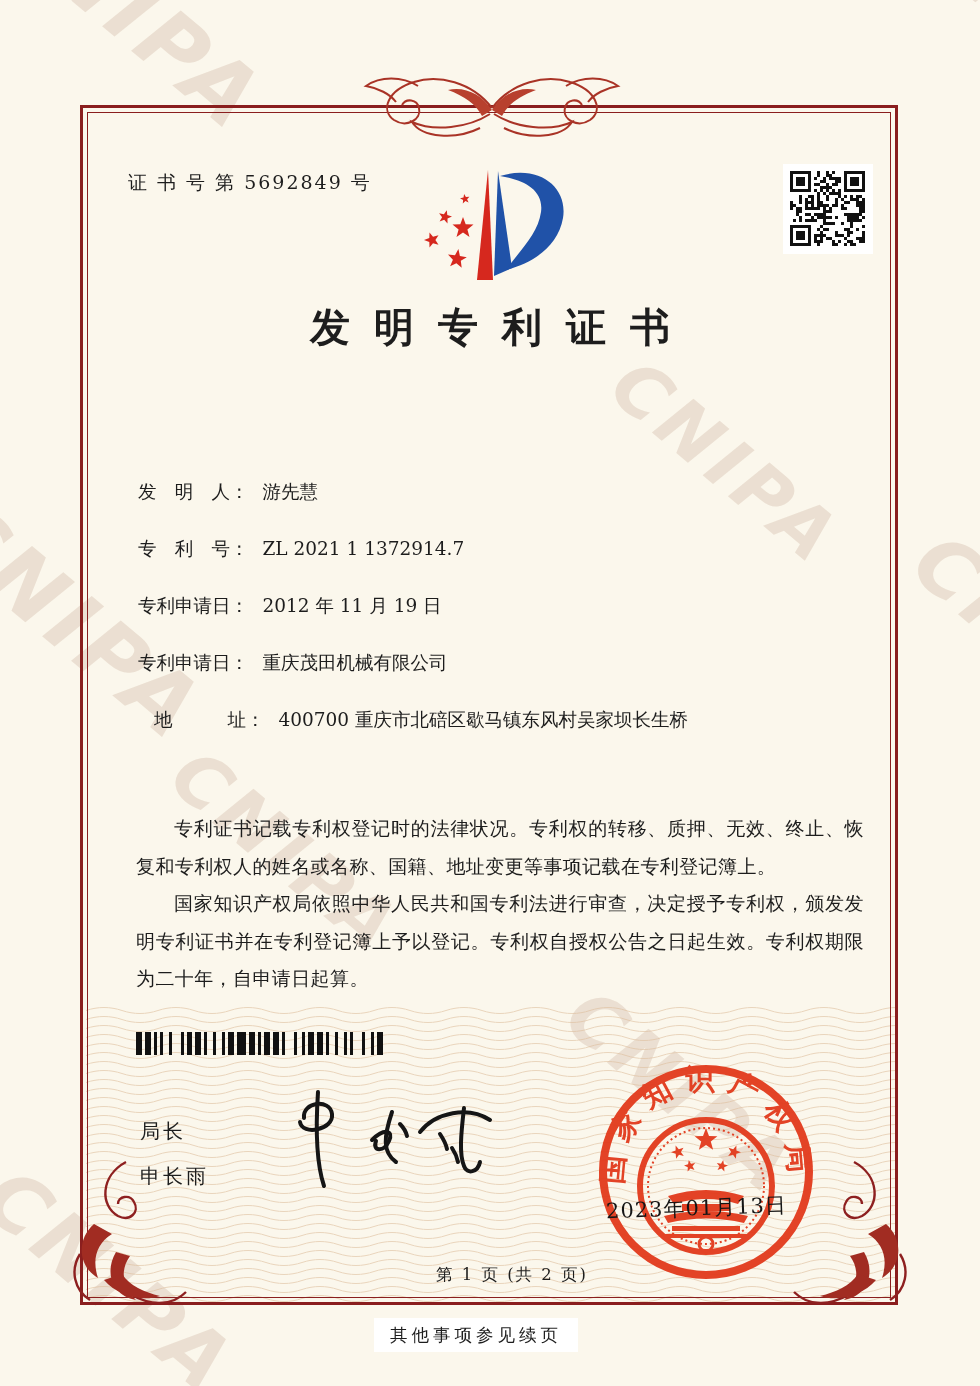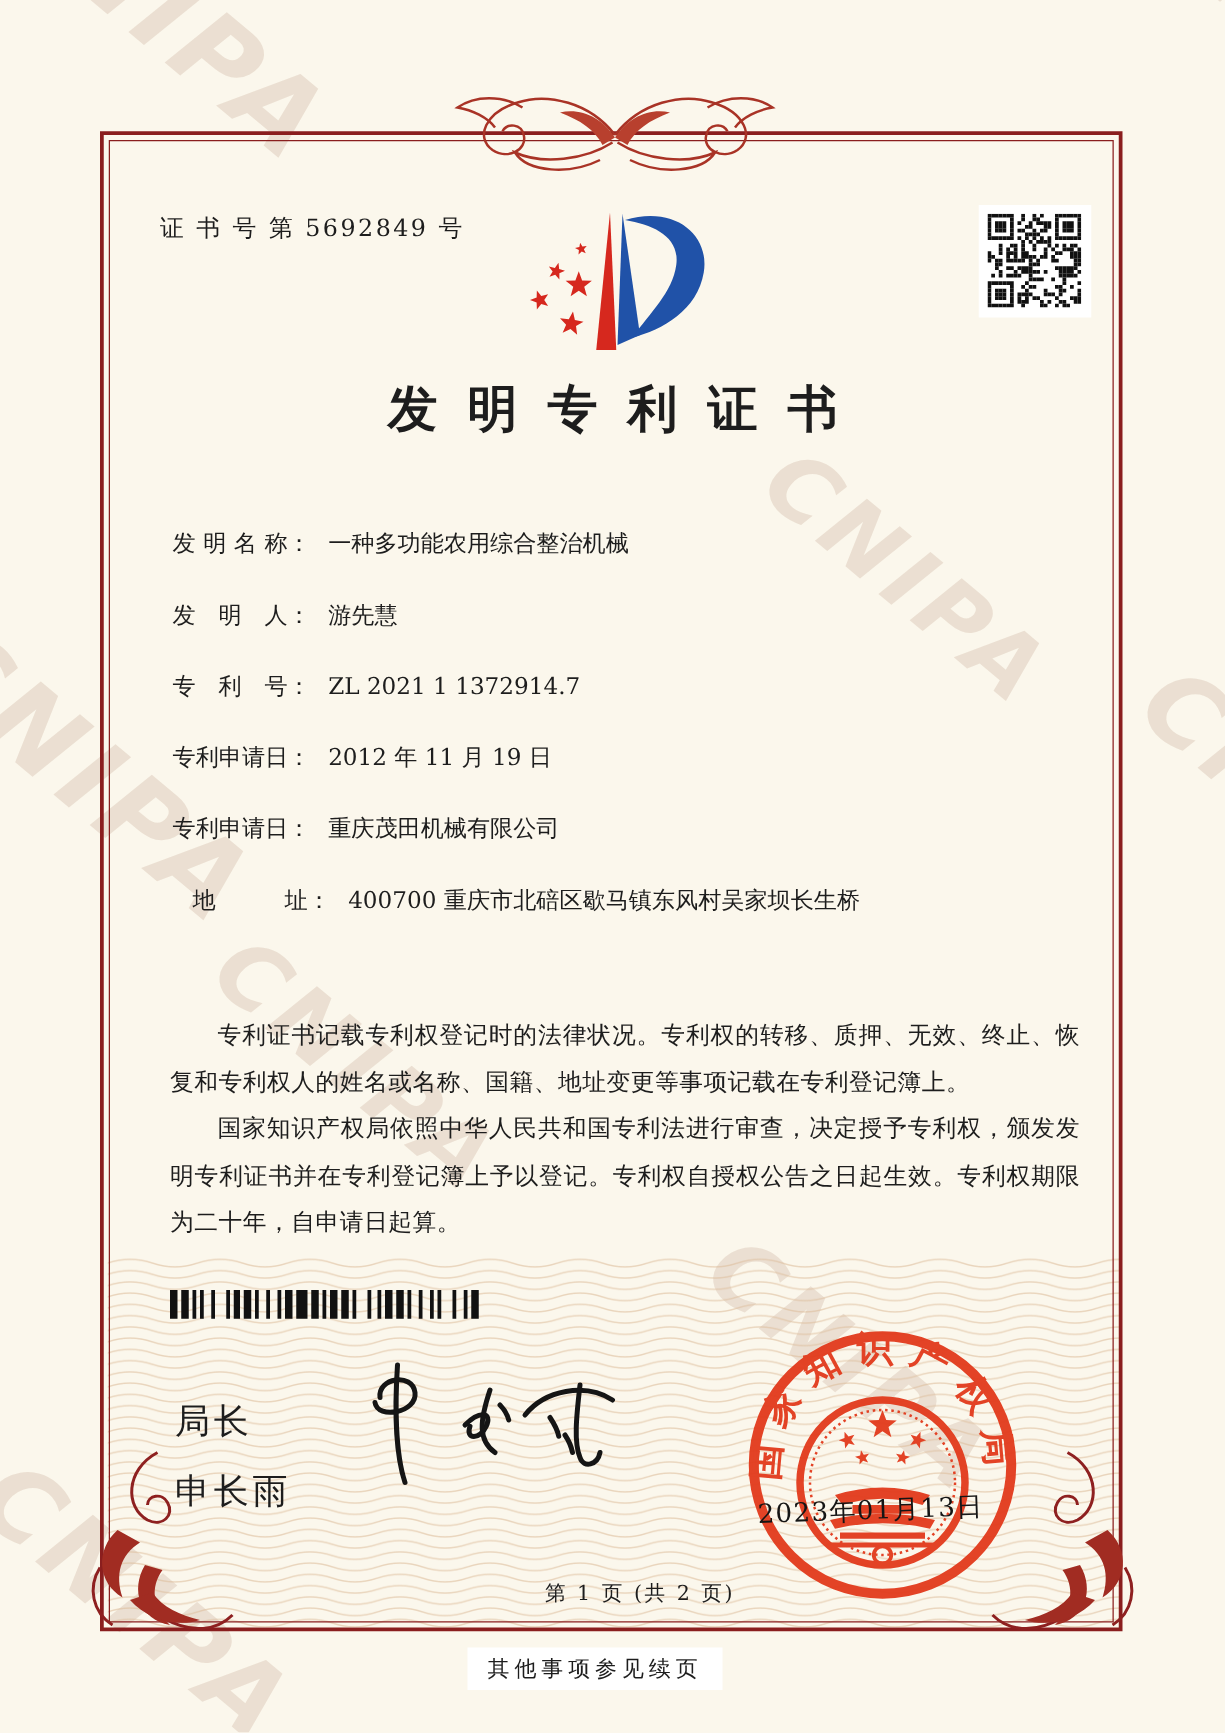--- a/index.html
+++ b/index.html
@@ -43,21 +43,21 @@
   .grant-right { position:absolute; left:368px; top:0; }
   
   .body-text {
     position:absolute; left:136px; top:810px; width:728px; z-index:4;
     font-size:19px; line-height:37.5px; text-align:justify; letter-spacing:0.4px;
   }
   .body-text p { text-indent:2em; }
   
   .barcode { position:absolute; left:136px; top:1032px; width:256px; height:23px; display:flex; z-index:5; }
   .barcode div { height:100%; }
-  .sig-block { position:absolute; left:140px; top:1118px; z-index:5; font-size:28px; letter-spacing:3px; }
+  .sig-block { position:absolute; left:140px; top:1118px; z-index:5; font-size:20px; letter-spacing:3px; }
   .sig-block .line2 { margin-top:18px; }
   .sig-script { position:absolute; left:268px; top:1078px; z-index:5; }
   .seal { position:absolute; left:596px; top:1062px; z-index:6; opacity:.95; }
   .seal-date {
     position:absolute; left:606px; top:1194px; width:190px; z-index:7;
     font-size:21px; letter-spacing:1px; color:#151515; transform:rotate(-2deg);
     white-space:nowrap;
   }
   .page-num { position:absolute; left:0; top:1264px; width:100%; text-align:center; font-size:16.5px; letter-spacing:2px; z-index:4;padding-left:44px; }
   .cont-note {
@@ -450,23 +450,20 @@
         <rect x="6" y="72" width="3" height="3" fill="#111"></rect>
         <rect x="9" y="72" width="3" height="3" fill="#111"></rect>
         <rect x="12" y="72" width="3" height="3" fill="#111"></rect>
         <rect x="15" y="72" width="3" height="3" fill="#111"></rect>
         <rect x="18" y="72" width="3" height="3" fill="#111"></rect>
       </svg>
   </div>
 
   <div class="page-title">发明专利证书</div>
 
-  <div class="field-row" style="top:422px;">
-    <span class="lbl">发明名称</span><span class="colon">：</span><span class="val">一种多功能农用综合整治机械</span>
-  </div>
   <div class="field-row" style="top:479px;">
     <span class="lbl">发明人</span><span class="colon">：</span><span class="val">游先慧</span>
   </div>
   <div class="field-row" style="top:536px;">
     <span class="lbl">专利号</span><span class="colon">：</span><span class="val">ZL 2021 1 1372914.7</span>
   </div>
   <div class="field-row" style="top:593px;">
     <span class="lbl">专利申请日</span><span class="colon">：</span><span class="val">2012 年 11 月 19 日</span>
   </div>
   <div class="field-row" style="top:650px;">

